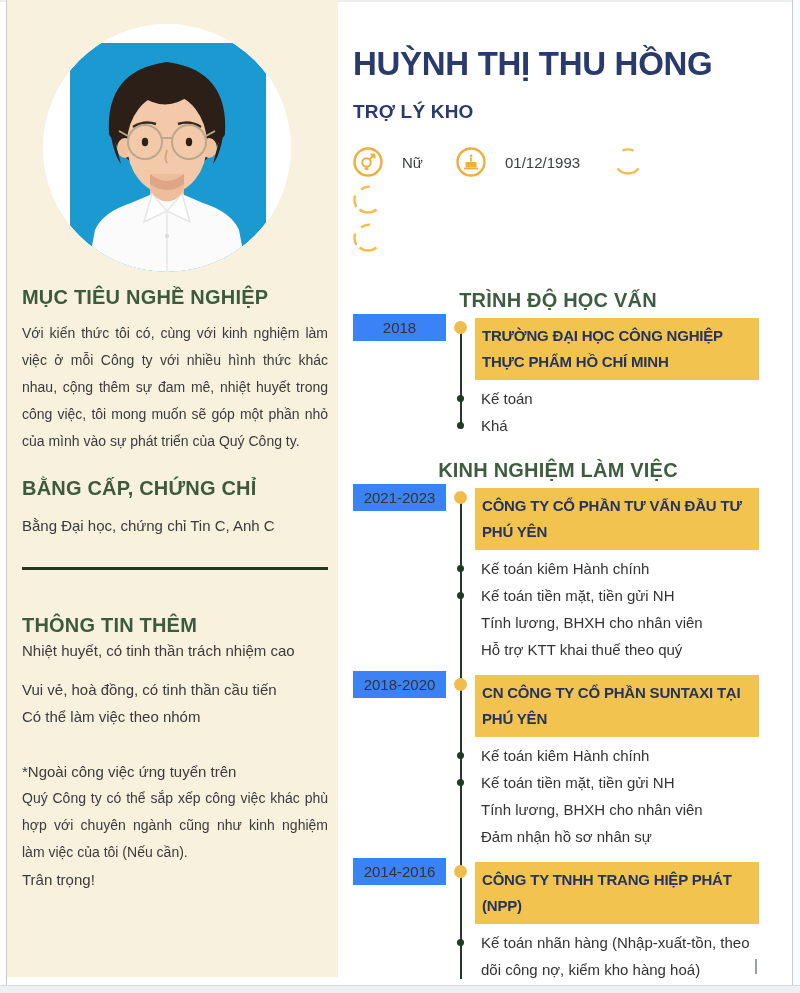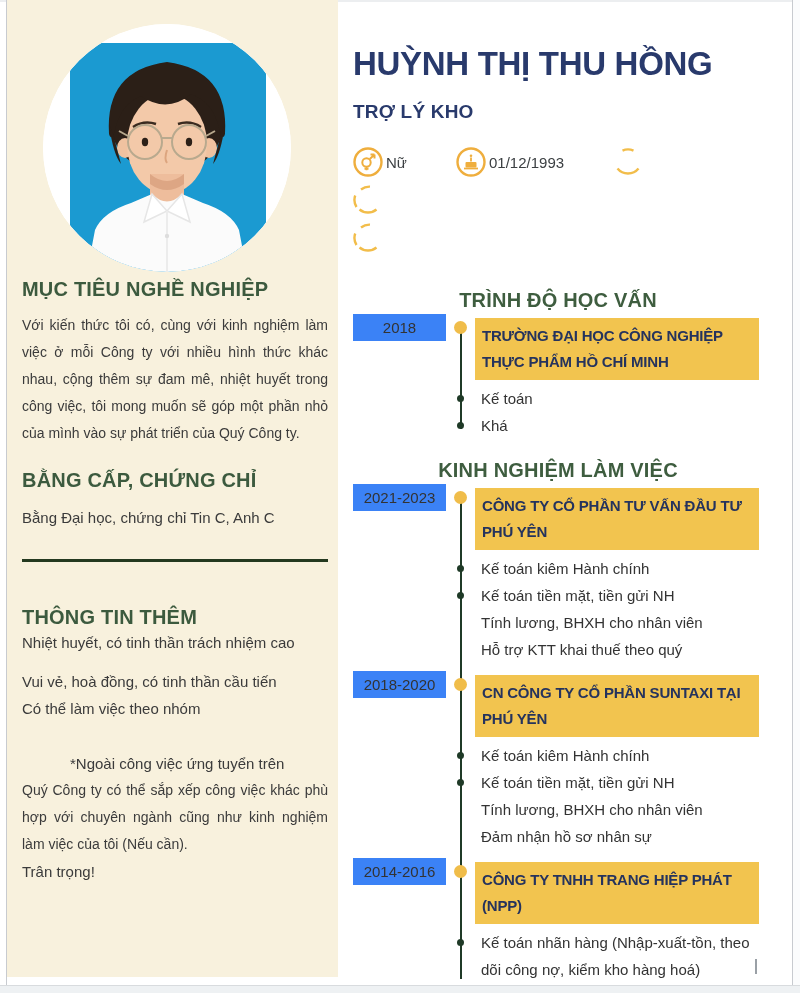--- a/index.html
+++ b/index.html
@@ -14,37 +14,37 @@
   .top-hairline   { position:absolute; left:0; right:0; top:0; height:2px; background:#eceef0; }
   .page-border-left  { position:absolute; left:6px; top:0; bottom:8px; width:1px; background:#c8cbd0; }
   .page-border-right { position:absolute; left:792px; top:0; bottom:8px; width:1px; background:#c8cbd0; }
   .right-gutter   { position:absolute; left:793px; right:0; top:0; bottom:8px; background:#fbfcfd; }
   .bottom-bar     { position:absolute; left:0; right:0; bottom:0; height:8px; background:#eef1f3; border-top:1px solid #d8dbde; }
   .cursor-mark    { position:absolute; left:755px; top:959px; width:2px; height:15px; background:#9aa0a6; }
 
   
   .sidebar { position:absolute; left:7px; top:0; width:331px; height:977px; background:#f8f1dd; }
   .photo-wrap { position:absolute; left:36px; top:24px; width:248px; height:248px; border-radius:50%; overflow:hidden; background:#ffffff; }
-  .sb-content { position:absolute; top:258px; left:15px; right:10px; }
+  .sb-content { position:absolute; top:266px; left:15px; right:10px; }
   .sb-h { font-size:20px; font-weight:bold; color:#3c5a3e; margin:22px 0 0; letter-spacing:0.2px; }
   .sb-h.first { margin-top:20px; }
   .sb-h.third { margin-top:44px; }
   .sb-p { font-size:14px; line-height:27px; color:#3b3b3b; text-align:justify; margin:11px 0 0; }
   .sb-line { font-size:15px; line-height:27px; color:#3b3b3b; margin:0; }
   .sb-line.lead { margin-top:12px; }
   .divider { height:3px; background:#24391f; margin:28px 0 0; }
-  .note-first { margin-top:28px;margin-left:48px; }
+  .note-first { margin-top:28px; }
 
   
   .main { position:absolute; left:338px; top:0; width:454px; padding:0 29px 0 15px; }
   .name { font-size:33px; line-height:40px; font-weight:bold; color:#293a6c; margin:44px 0 0; letter-spacing:-0.3px; }
   .job-title { font-size:19px; font-weight:bold; color:#293a6c; margin:17px 0 0; letter-spacing:0.2px; }
 
   .info { position:relative; height:114px; margin-top:24px; }
-  .info-item { position:absolute; display:flex; align-items:center; gap:3px; }
+  .info-item { position:absolute; display:flex; align-items:center; gap:19px; }
   .info-label { font-size:15px; color:#3c4043; }
   .icon-box { width:30px; height:30px; flex:0 0 30px; }
 
   .section-h { font-size:20px; font-weight:bold; color:#3e5d3f; margin:0; letter-spacing:0.2px; line-height:24px;text-align:center; }
   .section-h.edu { margin-top:27px; }
   .section-h.exp { margin-top:19px; }
 
   .timeline { position:relative; margin-top:0; }
   .vline { position:absolute; left:107px; width:2px; background:#1f3a27; top:12px; }
   .timeline.edu .vline { bottom:10px; }

